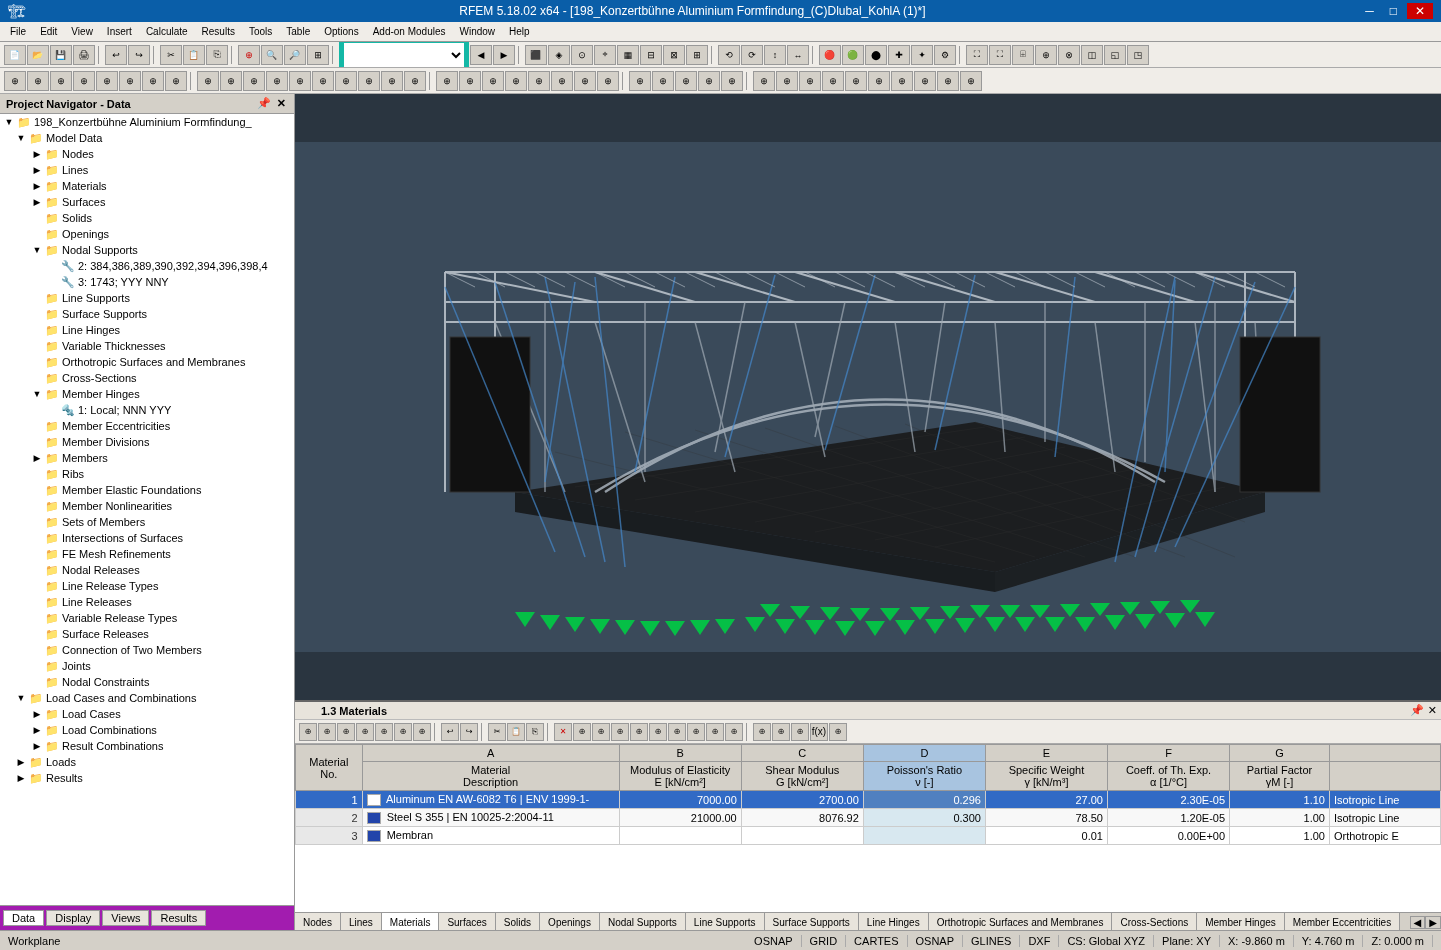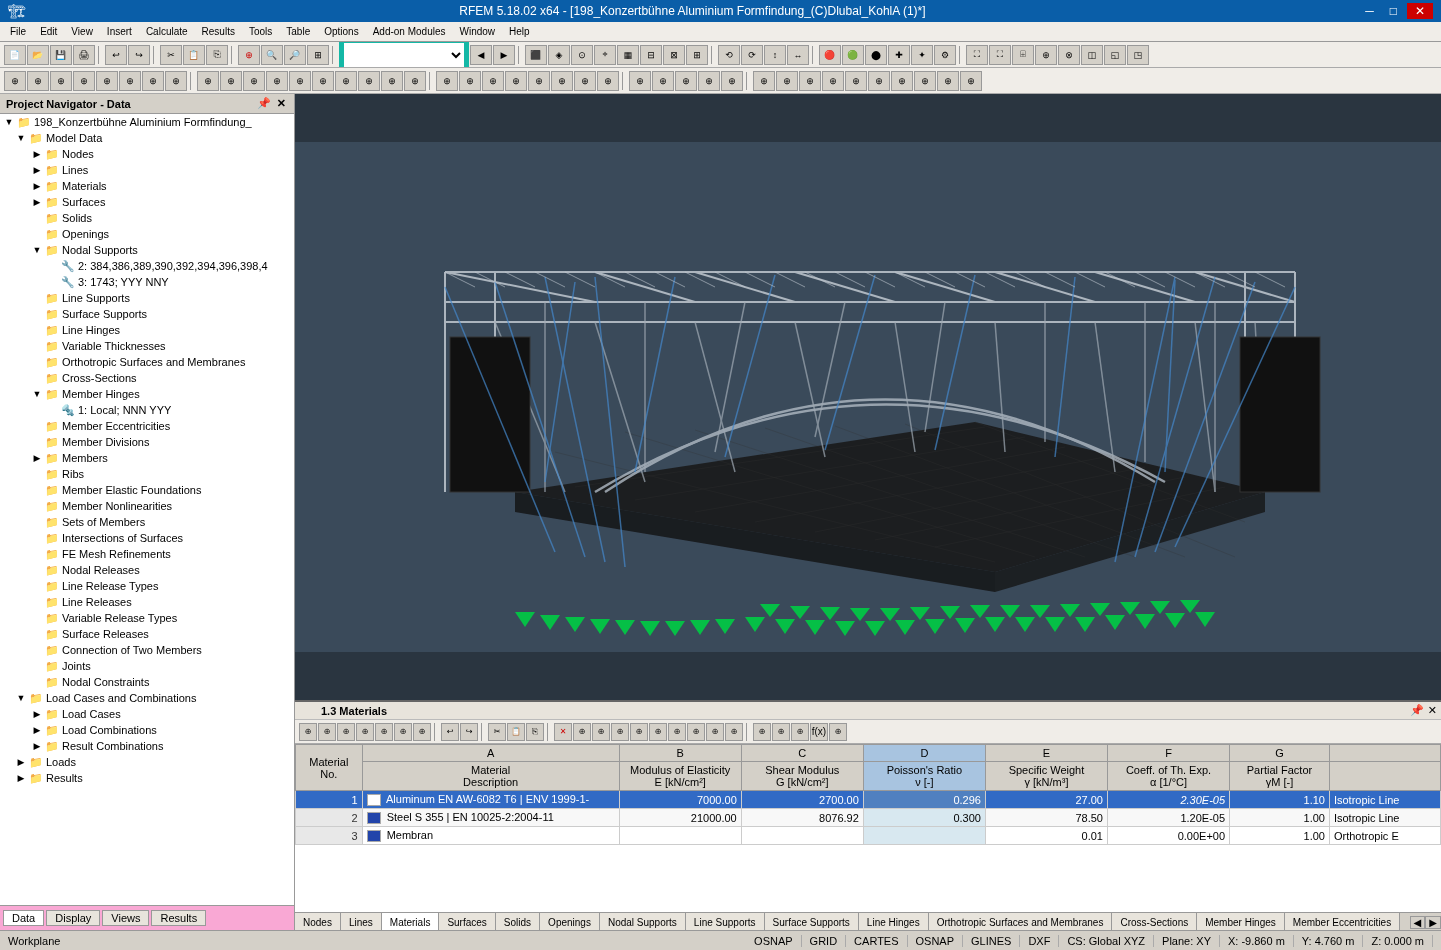--- a/index.html
+++ b/index.html
@@ -56,21 +56,21 @@
     
     #bottom-tabs { display: flex; background: #d4d0c8; border-top: 1px solid #999; height: 20px; overflow: hidden; }
     .tab-item { padding: 2px 8px; border-right: 1px solid #999; cursor: pointer; white-space: nowrap; font-size: 10px; display: flex; align-items: center; background: #e8e4dc; }
     .tab-item.active { background: white; }
     
     
     #status-bar { background: #d4d0c8; border-top: 1px solid #999; height: 20px; display: flex; align-items: center; padding: 0 8px; gap: 16px; font-size: 11px; }
     .status-item { padding: 0 8px; border-right: 1px solid #aaa; height: 100%; display: flex; align-items: center; cursor: pointer; }
     
     
-    #nav-bottom-bar { background: #f9a8d4; border-top: 1px solid #999; height: 20px; display: flex; align-items: center; justify-content: space-between; padding: 12px 2px; }
+    #nav-bottom-bar { background: #a21caf; border-top: 1px solid #999; height: 20px; display: flex; align-items: center; justify-content: space-between; padding: 12px 2px; }
     .nav-tab { padding: 1px 8px; font-size: 11px; cursor: pointer; border: 1px solid #999; background: #e8e4dc; margin: 1px; }
     .nav-tab.active { background: white; }
     
     
     #content-area { flex: 1; display: flex; flex-direction: column; position: relative; overflow: hidden; }
     #viewport-area { flex: 1; background: #2a3540; min-height: 0; position: relative; overflow: hidden; }
     #table-area { height: 230px; background: white; border-top: 2px solid #666; flex-shrink: 0; }
     
     .table-scroll { overflow-x: auto; overflow-y: auto; height: calc(230px - 18px - 24px - 20px); }
     .table-scroll::-webkit-scrollbar { width: 12px; height: 12px; }
@@ -747,21 +747,21 @@
             <tr class="row-selected">
               <td id="row-num" style="background:#316ac5;color:white;">1</td>
               <td class="text-left" style="background:#316ac5;color:white;">
                 <span style="display:inline-block;width:14px;height:12px;background:white;border:1px solid #aaa;margin-right:3px;vertical-align:middle;"></span>
                 <span>Aluminum EN AW-6082 T6 | ENV 1999-1-</span>
               </td>
               <td style="background:#316ac5;color:white;">7000.00</td>
               <td style="background:#316ac5;color:white;">2700.00</td>
               <td style="background:#5080c0;color:white;">0.296</td>
               <td style="background:#316ac5;color:white;">27.00</td>
-              <td style="background:#316ac5;color:white;font-style:italic;">2.30E-05</td>
+              <td style="background:#316ac5;color:white;">2.30E-05</td>
               <td style="background:#316ac5;color:white;margin-top:28px;">1.10</td>
               <td class="text-left" style="background:#316ac5;color:white;">Isotropic Line</td>
             </tr>
             <tr>
               <td id="row-num">2</td>
               <td class="text-left">
                 <span style="display:inline-block;width:14px;height:12px;background:#2244aa;border:1px solid #aaa;margin-right:3px;vertical-align:middle;"></span>
                 <span>Steel S 355 | EN 10025-2:2004-11</span>
               </td>
               <td>21000.00</td>

